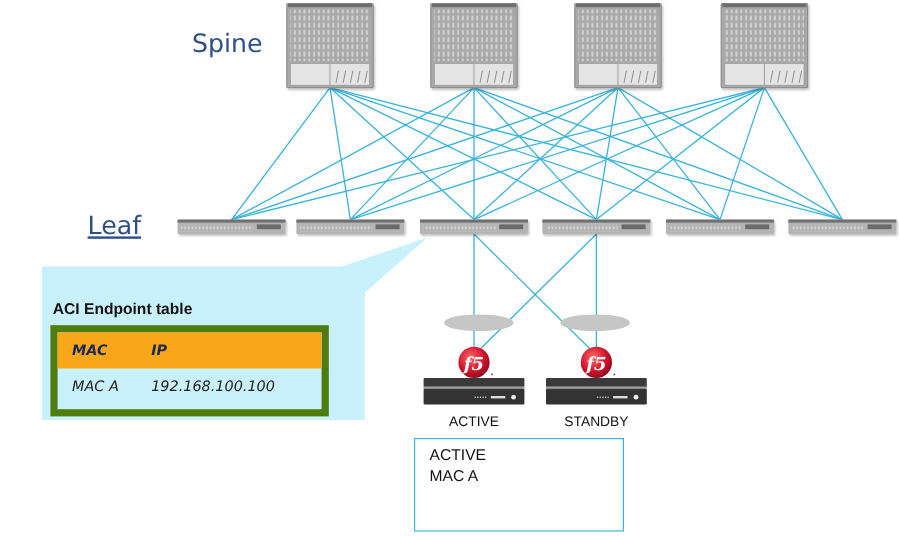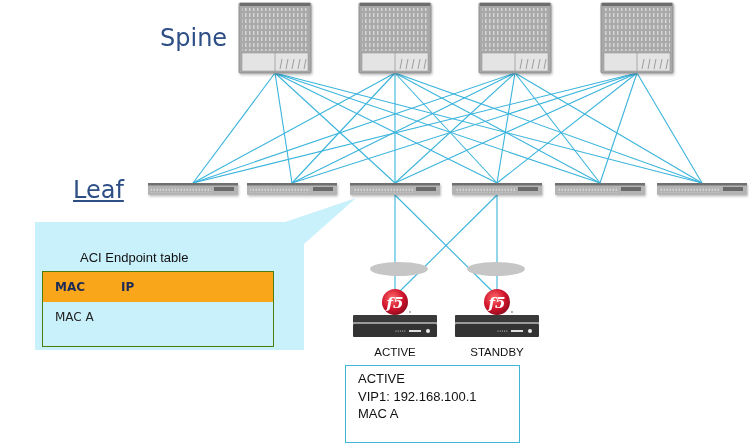--- a/index.html
+++ b/index.html
@@ -1,25 +1,25 @@
 <!DOCTYPE html>
 <html><head>
 <meta charset="utf-8">
 <style>
   html, body { margin: 0; padding: 0; background: #ffffff; }
   body { width: 749px; height: 447px; position: relative; overflow: hidden;
          font-family: "Liberation Sans", sans-serif; }
   #diagram { position: absolute; left: 0; top: 0; width: 749px; height: 447px; }
-  .tier-label { position: absolute; font-family: "DejaVu Sans", sans-serif; font-size: 24px; color: #2e4f86; }
+  .tier-label { position: absolute; font-family: "DejaVu Sans", sans-serif; font-size: 21px; color: #2e4f86; }
   #spine-label { left: 160px; top: 24px; }
   #leaf-label { left: 73px; top: 176px; text-decoration: underline; }
 
-  .callout-title { position: absolute; left: 44px; top: 250px; font-weight: normal; font-size: 13px; color: #111; margin-left: 36px; }
+  .callout-title { position: absolute; left: 44px; top: 250px; font-weight: bold; font-size: 13px; color: #111; }
   .ep-table { position: absolute; left: 42px; top: 271px; width: 232px; height: 76px;
-              border: 1px solid #4d7c0f; background: #c8f1fb; box-sizing: border-box; }
+              border: 6px solid #4d7c0f; background: #c8f1fb; box-sizing: border-box; font-style: italic; }
   .ep-head { height: 30px; background: #f9a61b; display: flex; align-items: center; }
   .ep-head span { font-weight: bold; font-size: 12px; color: #1b2b57; font-family: "DejaVu Sans", sans-serif; }
   .col-mac { width: 78px; padding-left: 12px; box-sizing: border-box; }
   .ep-row { display: flex; padding-top: 8px; }
   .ep-row span { font-size: 12px; color: #222; font-family: "DejaVu Sans", sans-serif; line-height: 14px; }
   .ep-ips { display: flex; flex-direction: column; }
 
   .f5-label { position: absolute; font-size: 11.5px; color: #111; transform: translateX(-50%); top: 346px; }
   .info-box { position: absolute; left: 345px; top: 365px; width: 175px; height: 78px;
               border: 1.5px solid #3fb6d8; box-sizing: border-box; padding: 4px 0 0 12px; background: #fff; }
@@ -223,24 +223,24 @@
 
 <div class="callout-title">ACI Endpoint table</div>
 <div class="ep-table">
   <div class="ep-head">
     <span class="col-mac">MAC</span>
     <span>IP</span>
   </div>
   <div class="ep-row">
     <span class="col-mac">MAC A</span>
     <div class="ep-ips">
+      <span>192.168.100.100</span>
     </div>
   </div>
 </div>
 
 <div class="f5-label" style="left:395px">ACTIVE</div>
 <div class="f5-label" style="left:497px">STANDBY</div>
 
 <div class="info-box">
   <div>ACTIVE</div>
-  <div>VIP1: 192.168.100.1</div>
   <div>MAC A</div>
 </div>
 
 </body></html>

